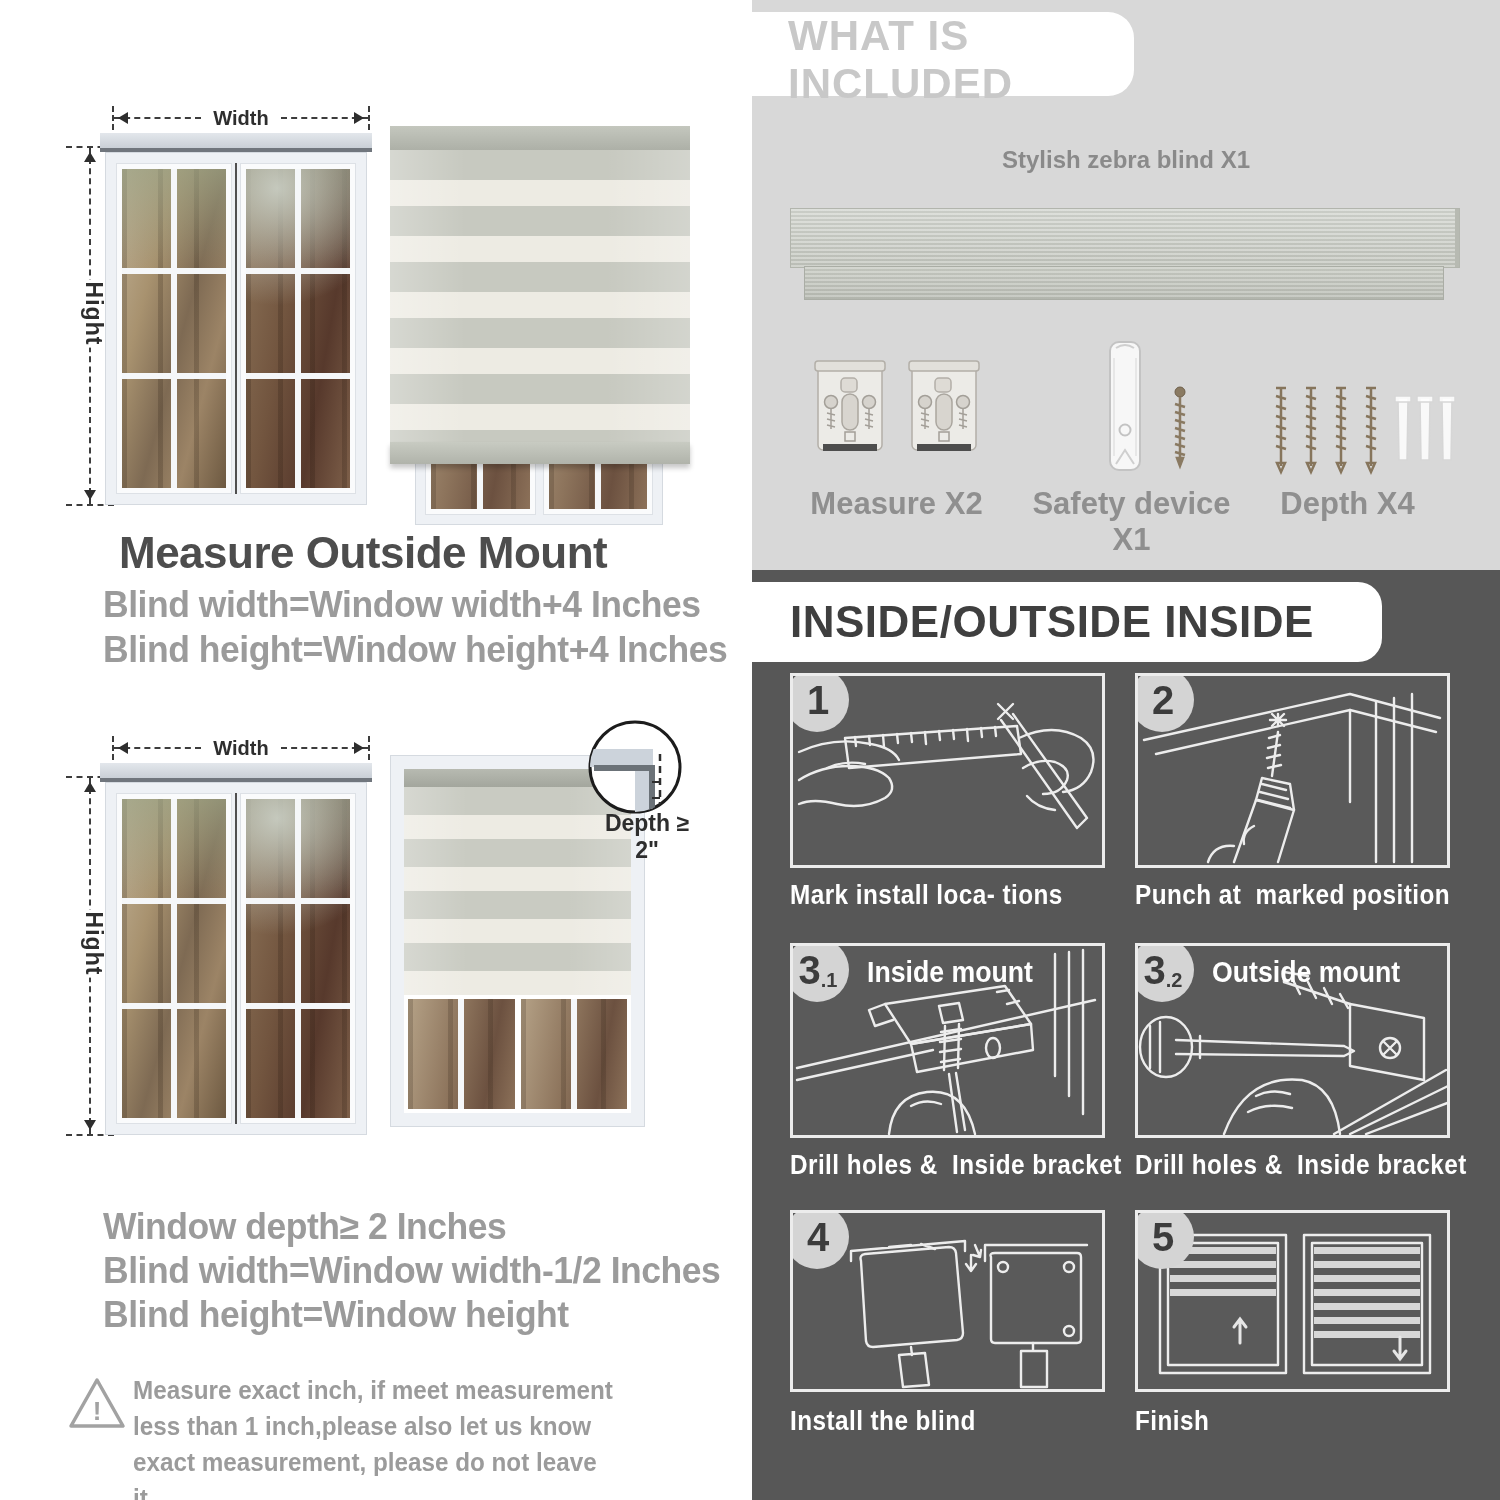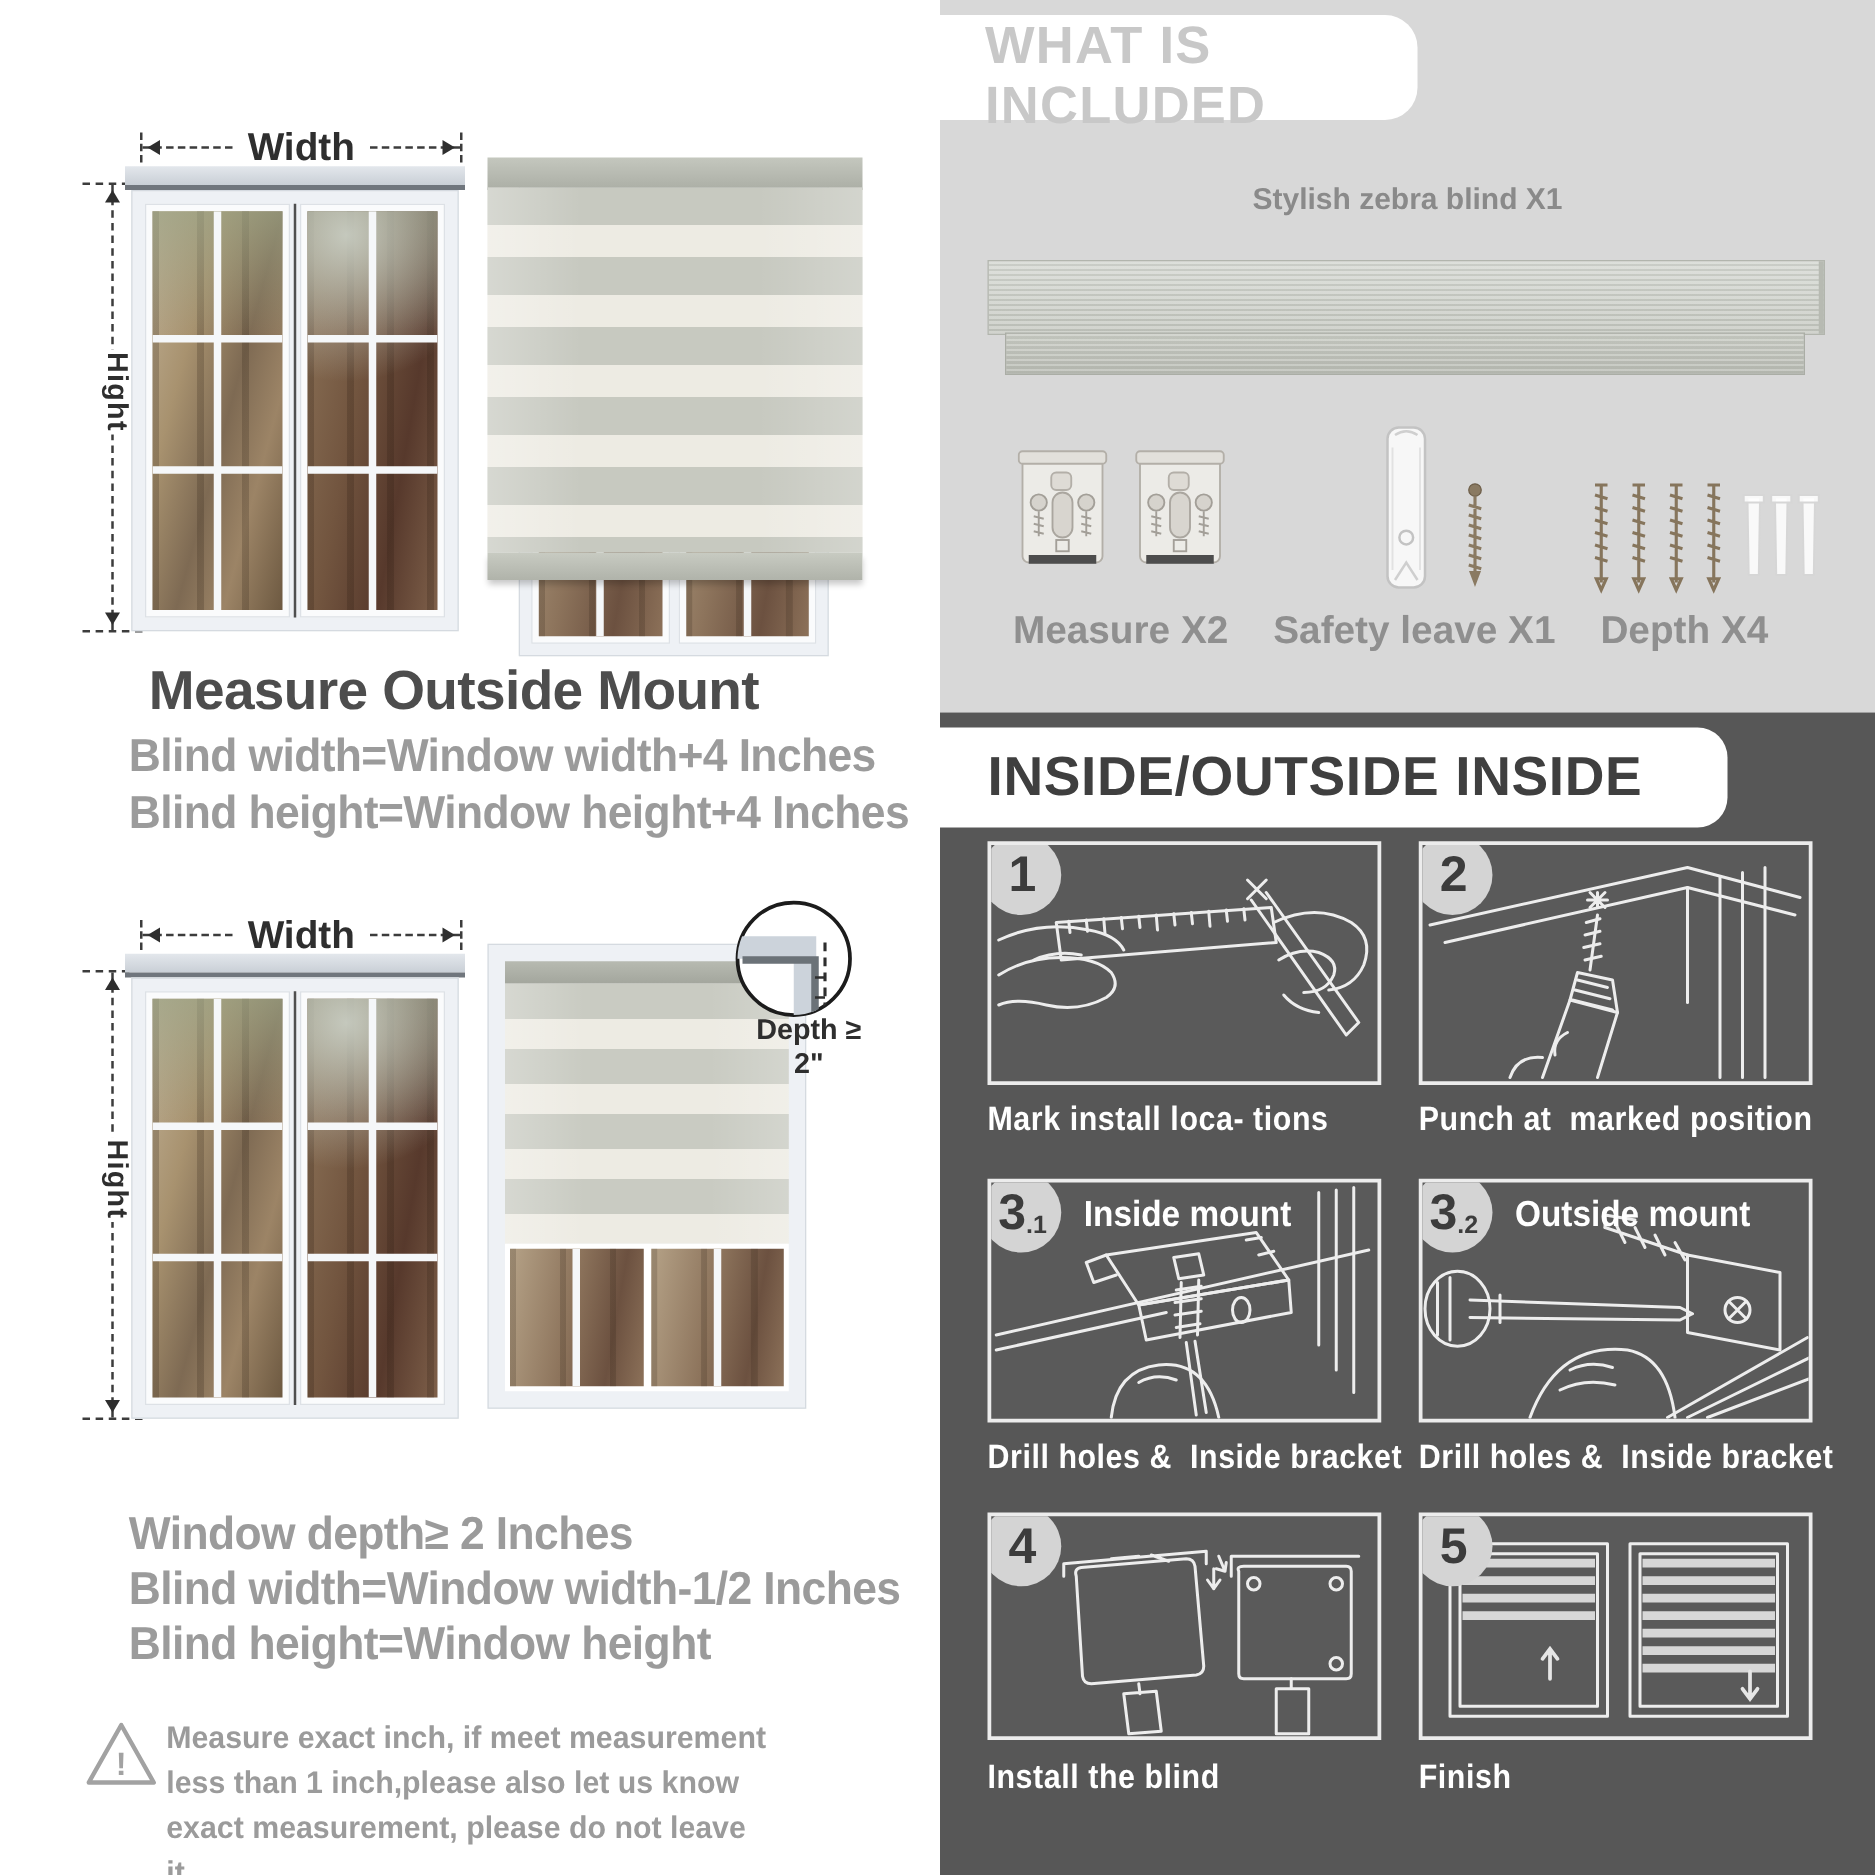--- a/index.html
+++ b/index.html
@@ -27,21 +27,21 @@
   .warn-text{color:#9b9b9b;font-weight:bold;font-size:25px;line-height:36px;transform:scaleX(.97);transform-origin:0 0;}
 
   
   .harrow{display:flex;align-items:center;height:24px;}
   .harrow .tick{width:0;height:24px;border-left:2px dashed #3c3c3c;}
   .harrow .seg{flex:1;height:0;border-top:2px dashed #3c3c3c;position:relative;}
   .harrow .seg.l:before{content:"";position:absolute;left:-2px;top:-7px;
      border:6px solid transparent;border-right:10px solid #2e2e2e;}
   .harrow .seg.r:after{content:"";position:absolute;right:-2px;top:-7px;
      border:6px solid transparent;border-left:10px solid #2e2e2e;}
-  .harrow .lbl{padding:0 12px;font-weight:bold;font-size:31px;color:#2e2e2e;}
+  .harrow .lbl{padding:0 12px;font-weight:bold;font-size:20px;color:#2e2e2e;}
   .varrow{display:flex;flex-direction:column;align-items:center;width:48px;}
   .varrow .vtick{height:0;width:48px;border-top:2px dashed #3c3c3c;}
   .varrow .vseg{flex:1;width:0;border-left:2px dashed #3c3c3c;position:relative;}
   .varrow .vseg.u:before{content:"";position:absolute;top:-2px;left:-7px;
      border:6px solid transparent;border-bottom:10px solid #2e2e2e;}
   .varrow .vseg.d:after{content:"";position:absolute;bottom:-2px;left:-7px;
      border:6px solid transparent;border-top:10px solid #2e2e2e;}
   .vlabel{transform:rotate(90deg);font-weight:bold;font-size:23px;color:#2e2e2e;letter-spacing:1px;
           background:#ffffff;padding:8px 2px;}
   .depth-lbl{font-weight:bold;font-size:23px;color:#2e2e2e;}
@@ -323,21 +323,21 @@
         <path d="M134,18 l10,0 l-1,62 l-8,0 Z"></path>
           <path d="M131,16 l16,0 l0,6 l-16,0 Z"></path>
         <path d="M156,18 l10,0 l-1,62 l-8,0 Z"></path>
           <path d="M153,16 l16,0 l0,6 l-16,0 Z"></path>
         <path d="M178,18 l10,0 l-1,62 l-8,0 Z"></path>
           <path d="M175,16 l16,0 l0,6 l-16,0 Z"></path>
       </g>
     </svg>
 
     <div class="abs hw-lbl" style="left:52px;top:486px;width:185px;">Measure X2</div>
-    <div class="abs hw-lbl" style="left:262px;top:486px;width:235px;">Safety leave X1</div>
+    <div class="abs hw-lbl" style="left:262px;top:486px;width:235px;">Safety device X1</div>
     <div class="abs hw-lbl" style="left:508px;top:486px;width:175px;">Depth X4</div>
   </div>
 
   <div class="abs sec-mount">
     <div class="abs pill-mount">
       <span>INSIDE/OUTSIDE INSIDE</span>
     </div>
 
     <div class="step-img" style="left:38px;top:103px;">
       <svg class="art" viewBox="0 0 309 189">

